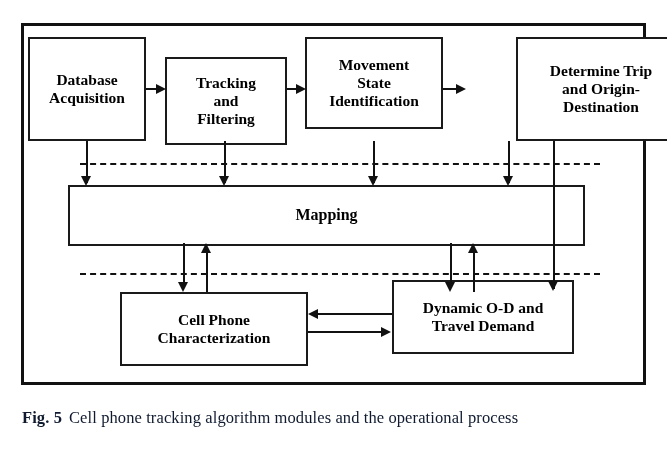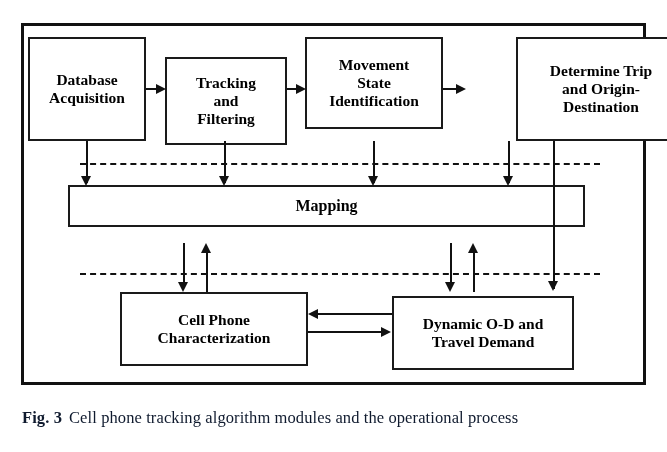--- a/index.html
+++ b/index.html
@@ -37,23 +37,23 @@
     color:#000;
     line-height:1.18;
     z-index:3;
   }
   .box .lbl{display:block;white-space:pre-line;}
   .b-top{font-size:15.5px;}
   .b-db   {left:28px;  top:37px;  width:118px; height:104px;}
   .b-trk  {left:165px; top:37px;  width:122px; height:88px;margin-top:20px;}
   .b-mov  {left:305px; top:37px;  width:138px; height:92px;}
   .b-det  {left:468px; top:37px;  width:170px; height:104px;margin-left:48px;}
-  .b-map  {left:68px;  top:185px; width:517px; height:42px; font-size:16px; z-index:2;text-align:right;}
+  .b-map  {left:68px;  top:185px; width:517px; height:61px; font-size:16px; z-index:2;text-align:right;}
   .b-cell {left:120px; top:292px; width:188px; height:74px; font-size:15.5px;}
-  .b-dyn  {left:392px; top:296px; width:182px; height:74px; font-size:15.5px;}
+  .b-dyn  {left:392px; top:280px; width:182px; height:74px; font-size:15.5px;}
 
   
   .vline{position:absolute;width:2px;background:#111;z-index:4;}
   .hline{position:absolute;height:2px;background:#111;z-index:4;}
   .arrow-d{ 
     position:absolute;width:0;height:0;
     border-left:5.5px solid transparent;
     border-right:5.5px solid transparent;
     border-top:10px solid #111;
     z-index:5;
@@ -176,16 +176,16 @@
 Travel Demand</span>
   </div>
 
   <div class="hline" style="left:318px; top:313px; width:74px;"></div>
   <div class="arrow-l" style="left:308px; top:309px;"></div>
 
   <div class="hline" style="left:308px; top:331px; width:74px;"></div>
   <div class="arrow-r" style="left:381px; top:327px;"></div>
 
   <div class="caption">
-    <span class="fignum">Fig. 3</span><span>Cell phone tracking algorithm modules and the operational process</span>
+    <span class="fignum">Fig. 5</span><span>Cell phone tracking algorithm modules and the operational process</span>
   </div>
 
 </div>
 
 </body></html>

